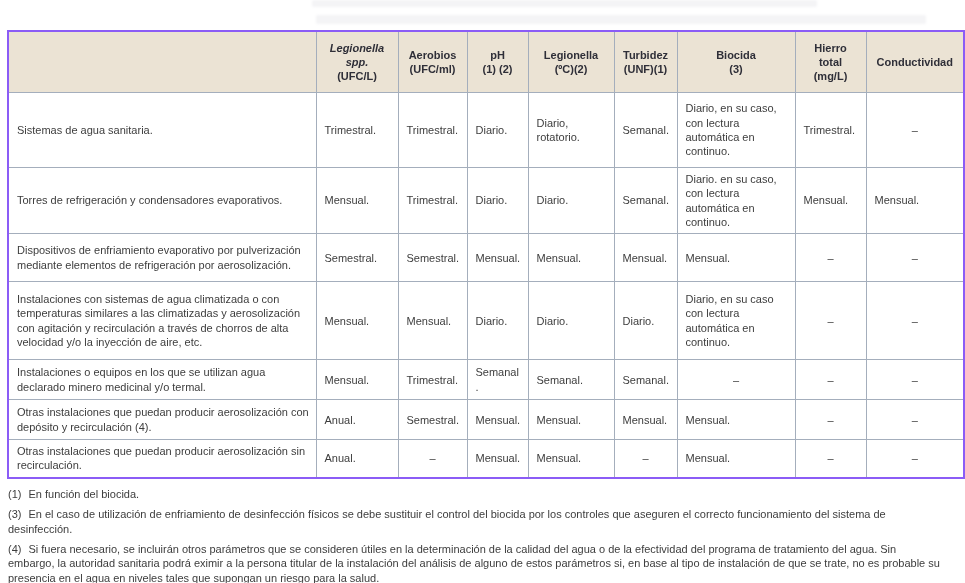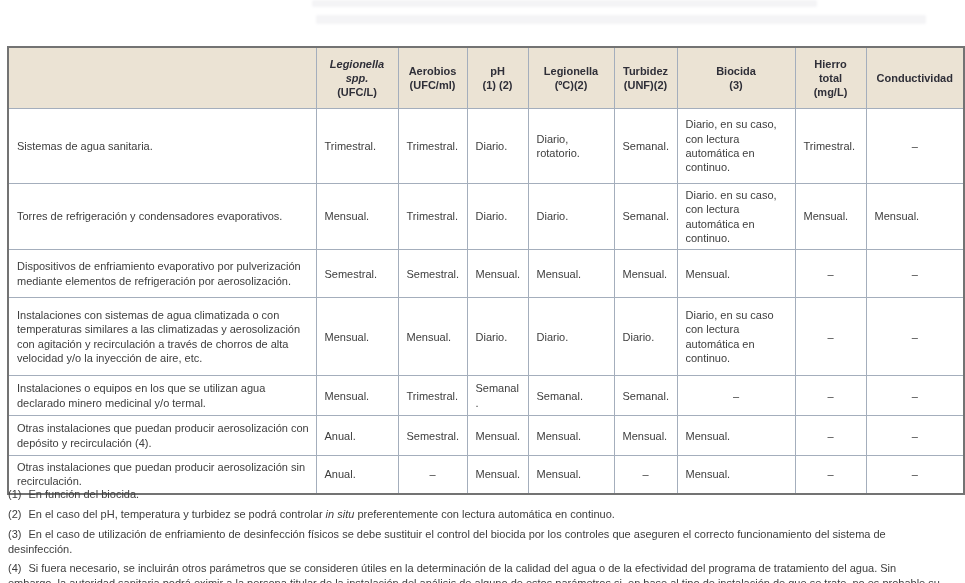--- a/index.html
+++ b/index.html
@@ -16,25 +16,25 @@
     position:absolute;
     background:#f4f4f6;
     filter:blur(1px);
     border-radius:2px;
   }
   .a1{left:312px;top:0;width:505px;height:7px;}
   .a2{left:316px;top:15px;width:610px;height:9px;}
 
   table.tbl{
     position:absolute;
-    left:7px;top:46px;
+    left:7px;top:30px;
     width:956px;
     border-collapse:collapse;
     table-layout:fixed;
-    border:2px solid #737373;
+    border:2px solid #8b5cf6;
     font-size:11px;
     line-height:1.3;
   }
   table.tbl th, table.tbl td{
     border:1px solid #a4aebc;
     vertical-align:middle;
     word-wrap:break-word;
   }
   table.tbl th{
     background:#ebe3d4;
@@ -106,21 +106,21 @@
           <th>
             <span class="hline">pH</span>
             <span class="hline">(1) (2)</span>
           </th>
           <th>
             <span class="hline">Legionella</span>
             <span class="hline">(ºC)(2)</span>
           </th>
           <th>
             <span class="hline">Turbidez</span>
-            <span class="hline">(UNF)(2)</span>
+            <span class="hline">(UNF)(1)</span>
           </th>
           <th>
             <span class="hline">Biocida</span>
             <span class="hline">(3)</span>
           </th>
           <th>
             <span class="hline">Hierro</span>
             <span class="hline">total</span>
             <span class="hline">(mg/L)</span>
           </th>
@@ -205,18 +205,17 @@
           <td class="dash">–</td>
           <td>Mensual.</td>
           <td class="dash">–</td>
           <td class="dash">–</td>
         </tr>
       </tbody>
   </table>
 
   <div class="footnotes" id="footnotes">
       <p><span class="marker">(1)</span><span>En función del biocida.</span></p>
-      <p><span class="marker">(2)</span><span>En el caso del pH, temperatura y turbidez se podrá controlar </span><span class="it">in situ</span><span> preferentemente con lectura automática en continuo.</span></p>
       <p><span class="marker">(3)</span><span>En el caso de utilización de enfriamiento de desinfección físicos se debe sustituir el control del biocida por los controles que aseguren el correcto funcionamiento del sistema de desinfección.</span></p>
       <p><span class="marker">(4)</span><span>Si fuera necesario, se incluirán otros parámetros que se consideren útiles en la determinación de la calidad del agua o de la efectividad del programa de tratamiento del agua. Sin embargo, la autoridad sanitaria podrá eximir a la persona titular de la instalación del análisis de alguno de estos parámetros si, en base al tipo de instalación de que se trate, no es probable su presencia en el agua en niveles tales que supongan un riesgo para la salud.</span></p>
     </div>
 
 </div>
 
 </body></html>

